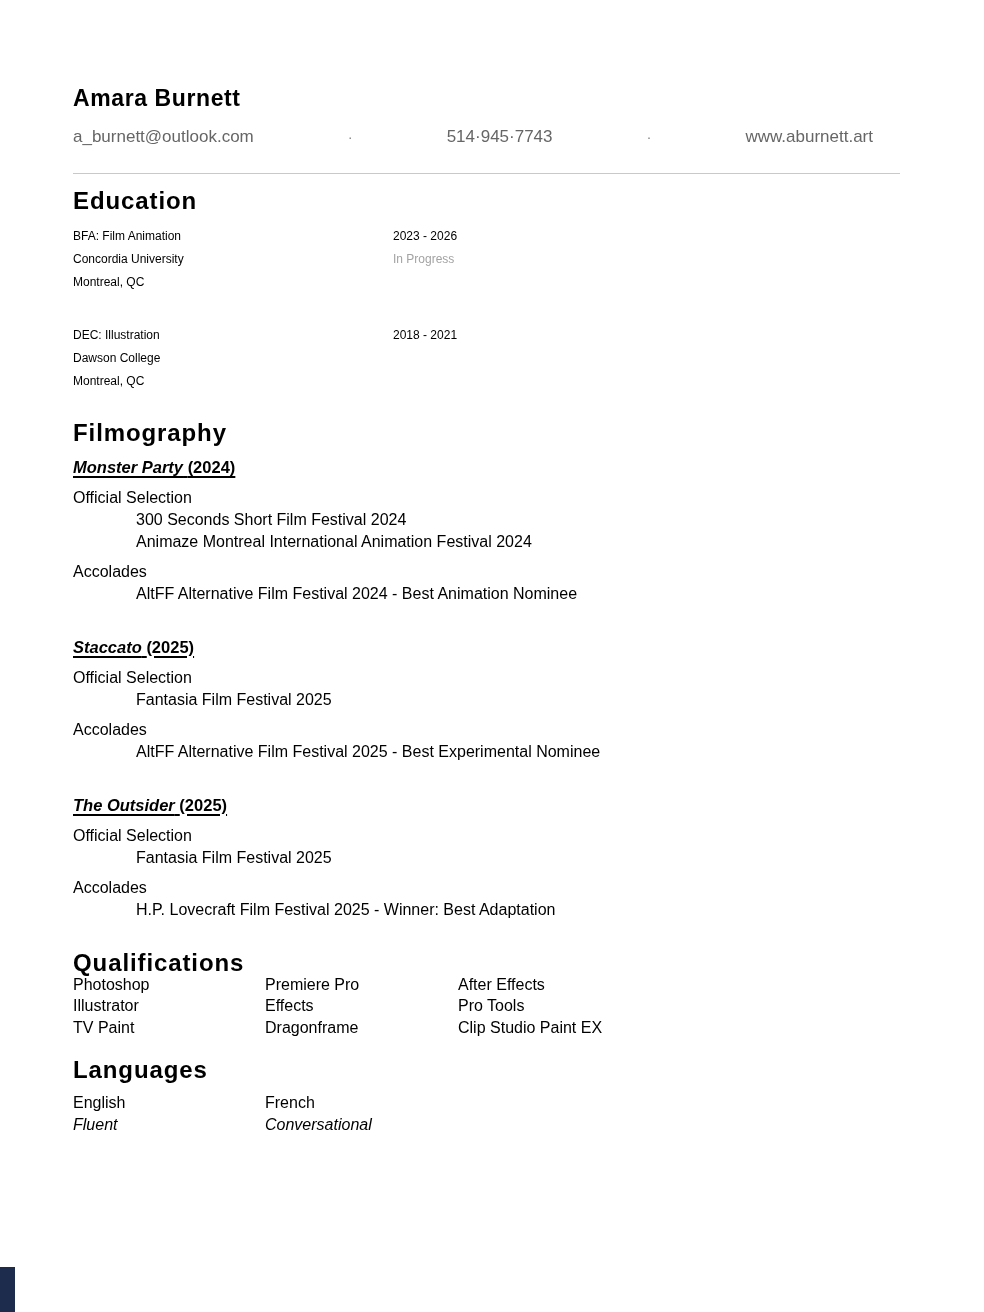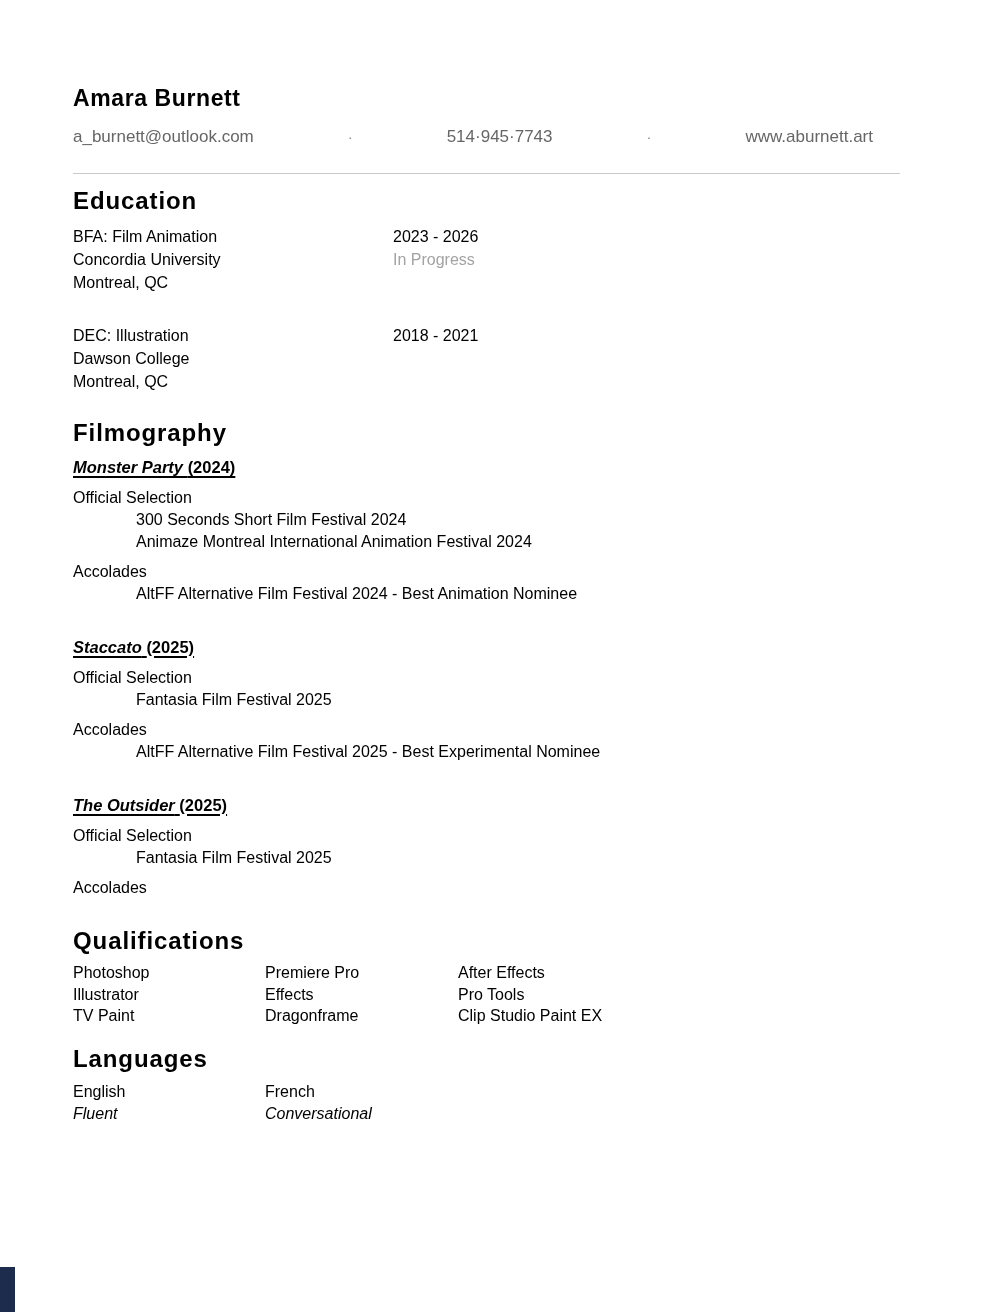--- a/index.html
+++ b/index.html
@@ -50,21 +50,21 @@
     line-height: 22px;
     font-weight: 700;
     letter-spacing: 0.9px;
     color: #000;
   }
   .sec-education h2 { margin-top: 16px; }
   
   .edu-entry {
     display: grid;
     grid-template-columns: 320px auto;
-    font-size: 16px;
+    font-size: 12px;
     line-height: 23px;
   }
   .edu-entry.first { margin-top: 13px; }
   .edu-entry.second { margin-top: 30px; }
   .edu-status { color: #a3a3a3; }
   
   .sec-filmography h2 { margin-top: 29px; }
   .film-title {
     margin-top: 12px;
     font-size: 16.5px;
@@ -82,21 +82,20 @@
   .sub-label.accolades { }
   ul.fest-list {
     list-style: none;
     padding-left: 63px;
     font-size: 16px;
     line-height: 21.5px;
   }
   
   .sec-qualifications h2 { margin-top: 31px; }
   .qual-grid {
-    margin-top: 10px;
     display: grid;
     grid-template-columns: 192px 193px auto;
     font-size: 16px;
     line-height: 21.5px;
   }
   
   .sec-languages h2 { margin-top: 21px; }
   .lang-grid {
     margin-top: 11px;
     display: grid;
@@ -187,20 +186,23 @@
       </ul>
     </article>
 
     <article class="film">
       <h3 class="film-title"><span class="underline"><em>The Outsider</em> <span>(2025)</span></span></h3>
       <div class="sub-label">Official Selection</div>
       <ul class="fest-list">
         <li>Fantasia Film Festival 2025</li>
       </ul>
       <div class="sub-label accolades">Accolades</div>
+      <ul class="fest-list">
+        <li>H.P. Lovecraft Film Festival 2025 - Winner: Best Adaptation</li>
+      </ul>
     </article>
   </section>
 
   <section class="sec-qualifications">
     <h2 class="section-heading">Qualifications</h2>
     <div class="qual-grid">
       <span>Photoshop</span>
       <span>Premiere Pro</span>
       <span>After Effects</span>
       <span>Illustrator</span>

